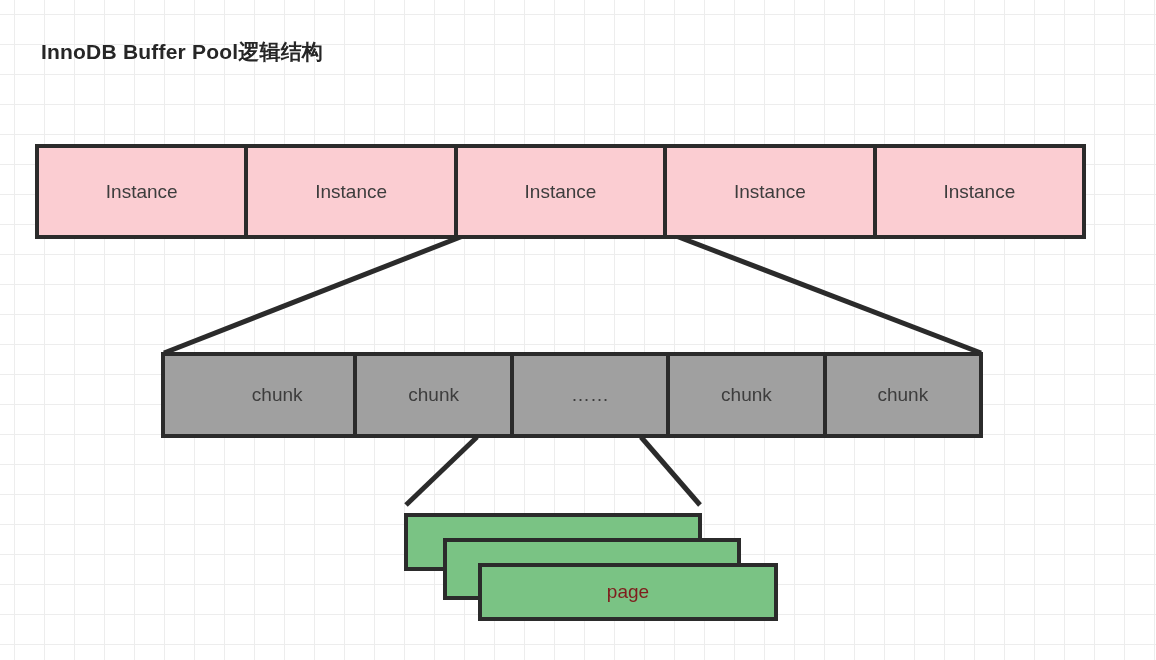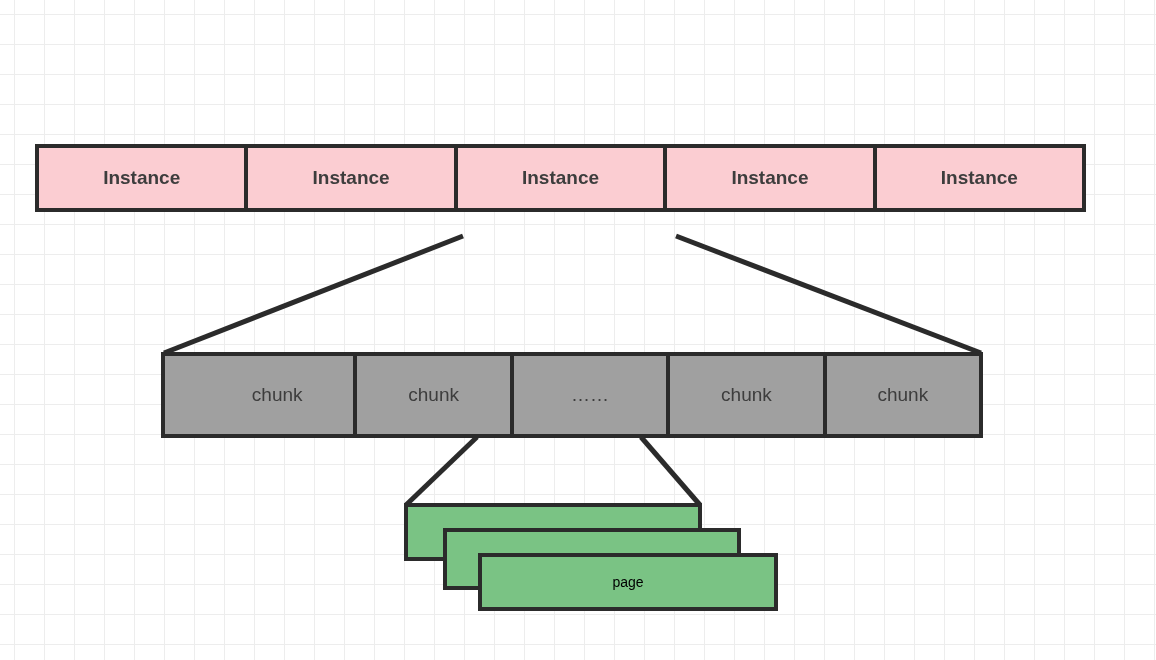--- a/index.html
+++ b/index.html
@@ -58,23 +58,22 @@
     color: #3d3d3d;
     white-space: nowrap;
   }
   .cell + .cell {
     border-left: 4px solid #2b2b2b;
   }
   #instance-row {
     left: 35px;
     top: 144px;
     width: 1051px;
-    height: 68px;
+    height: 95px;
     background-color: #fbcdd2;
-    font-weight: bold;
   }
   #instance-row .cell {
     flex: 1 1 0;
   }
   #chunk-row {
     left: 161px;
     top: 352px;
     width: 822px;
     height: 86px;
     background-color: #a0a0a0;
@@ -84,24 +83,25 @@
     flex: 1 1 0;
   }
   .page-box {
     position: absolute;
     box-sizing: border-box;
     border: 4px solid #2b2b2b;
     background-color: #7ac384;
     display: flex;
     align-items: center;
     justify-content: center;
-    font-size: 14px;
-    color: #000000;
+    font-size: 19px;
+    color: #7f1d1d;
     white-space: nowrap;
     overflow: hidden;
+    margin-top: 10px;
   }
   #page-box-1 {
     left: 404px;
     top: 503px;
     width: 298px;
     height: 58px;
     z-index: 3;
   }
   #page-box-2 {
     left: 443px;
@@ -116,20 +116,21 @@
     width: 300px;
     height: 58px;
     z-index: 5;
   }
 </style>
 </head>
 <body>
 
 <div id="canvas">
 
+  <div class="title">InnoDB Buffer Pool逻辑结构</div>
 
   <svg id="edges" viewBox="0 0 1156 660">
     <line x1="463" y1="236" x2="164" y2="353" stroke="#2b2b2b" stroke-width="5"></line>
     <line x1="676" y1="236" x2="981" y2="353" stroke="#2b2b2b" stroke-width="5"></line>
     <line x1="477" y1="437" x2="406" y2="505" stroke="#2b2b2b" stroke-width="5"></line>
     <line x1="641" y1="437" x2="700" y2="505" stroke="#2b2b2b" stroke-width="5"></line>
   </svg>
 
   <div class="row" id="instance-row">
     <div class="cell">Instance</div>

